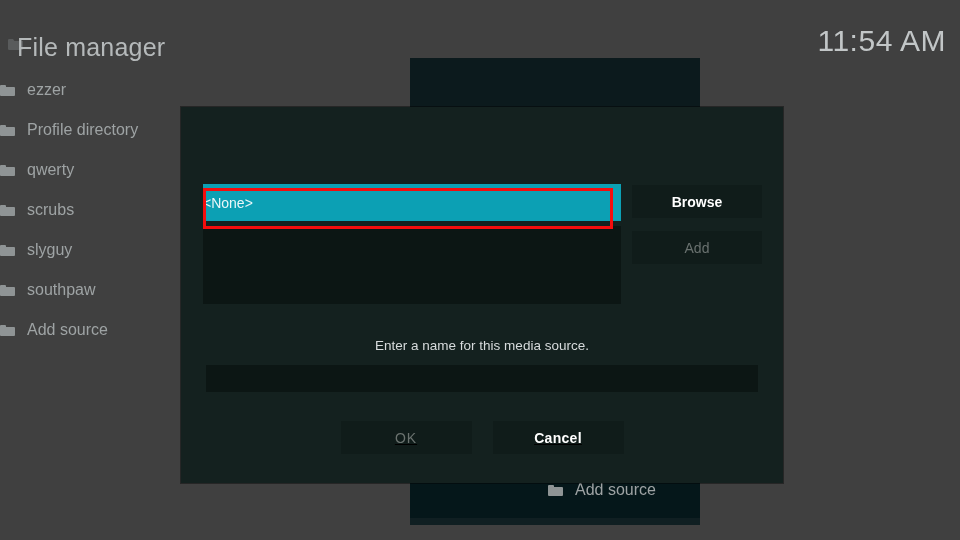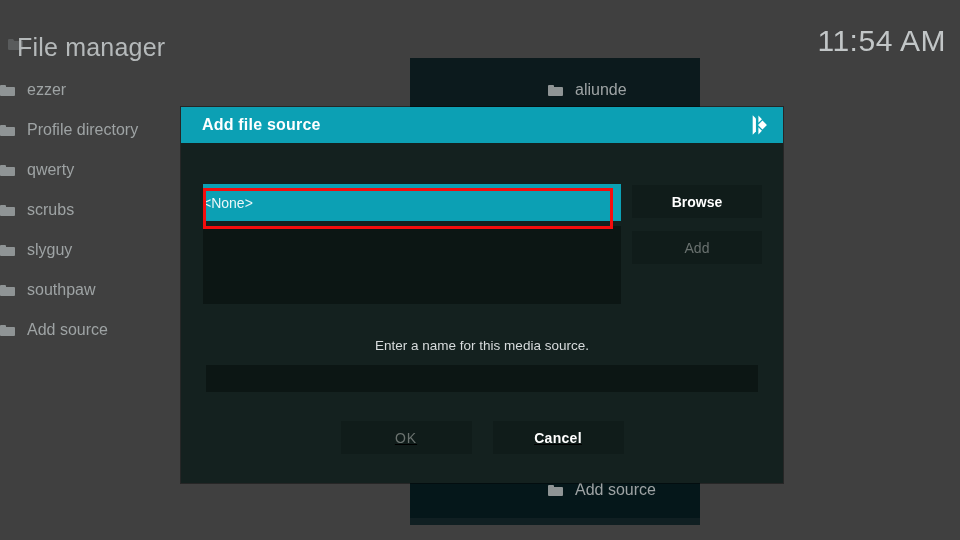--- a/index.html
+++ b/index.html
@@ -296,48 +296,30 @@
     <div class="fm-row">
       <span class="folder-ico"></span>
       <span class="fm-label">southpaw</span>
     </div>
     <div class="fm-row">
       <span class="folder-ico"></span>
       <span class="fm-label">Add source</span>
     </div>
   </div>
 
-  <div class="col col-right">
-    <div class="fm-row">
-      <span class="folder-ico"></span>
-      <span class="fm-label">aliunde</span>
+
+  <div class="col" style="left:548px; top:470px; width:410px;">
+    <div class="fm-row">
+      <span class="folder-ico"></span>
+      <span class="fm-label">Add source</span>
     </div>
   </div>
 
-  <div class="col" style="left:548px; top:470px; width:410px;">
-    <div class="fm-row">
-      <span class="folder-ico"></span>
-      <span class="fm-label">Add source</span>
-    </div>
-  </div>
-
   <div class="dialog">
 
-    <div class="dlg-titlebar">
-      <span class="dlg-title">Add file source</span>
-      <span>
-        <svg class="kodi-logo" viewBox="0 0 32 32">
-          <path d="M7 4 L11 8 L11 24 L7 28 Z" fill="#ffffff"></path>
-          <path d="M13.5 16 L19 10.5 L24.5 16 L19 21.5 Z" fill="#ffffff"></path>
-          <path d="M13.2 9.6 L17.4 5.4 L13.2 1.2 L13.2 1.2 Z" fill="#ffffff" opacity="0"></path>
-          <path d="M14 13.2 L18.4 8.8 L14 4.4 Z" fill="#ffffff"></path>
-          <path d="M14 27.6 L18.4 23.2 L14 18.8 Z" fill="#ffffff"></path>
-        </svg>
-      </span>
-    </div>
 
 
     <div class="path-area">
       <div class="path-selected">
         <span class="path-selected-text">&lt;None&gt;</span>
       </div>
       <div class="path-list"></div>
     </div>
 
     <div class="side-buttons">

